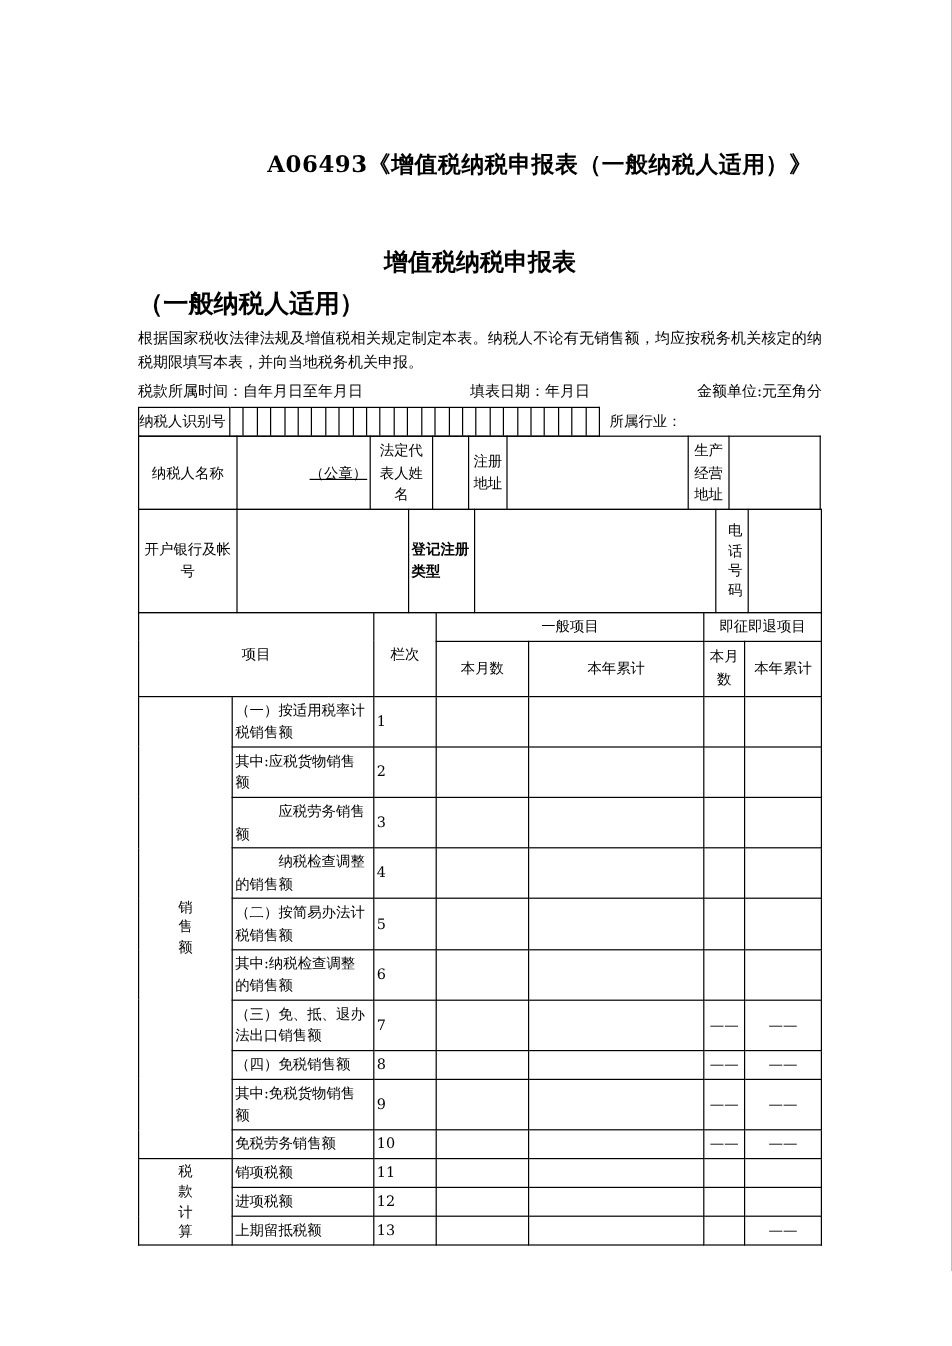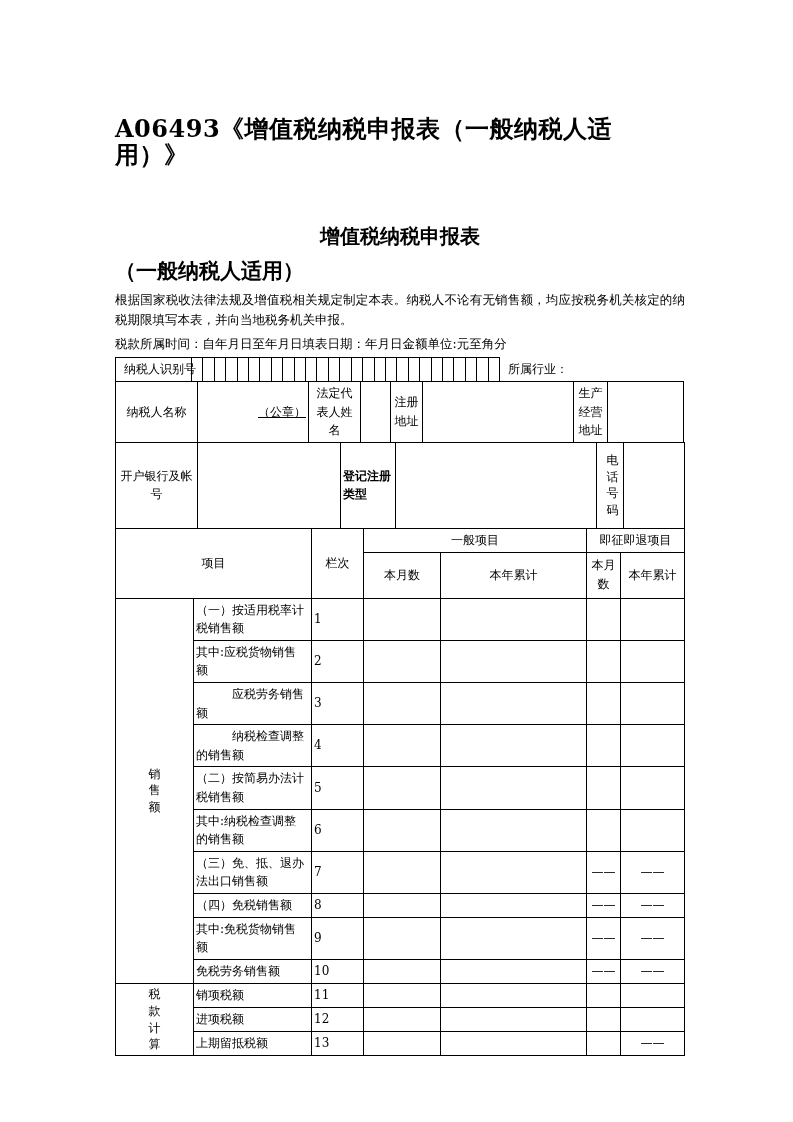--- a/index.html
+++ b/index.html
@@ -6,30 +6,30 @@
   .page{
     position:relative;
     width:793px;height:1122px;
     background:#ffffff;
     margin:0 auto;
     font-family:"DejaVu Serif","Liberation Serif",serif;
     color:#000;
     overflow:hidden;
   }
   .content{position:absolute;left:115px;top:116px;width:570px;}
-  .doc-title{font-size:24px;font-weight:bold;margin:0;line-height:26px;letter-spacing:0.5px;}
+  .doc-title{font-size:19px;font-weight:bold;margin:8px;line-height:26px;letter-spacing:0.5px;text-align:right;}
   .form-title{margin-top:56px;text-align:center;font-size:20px;font-weight:bold;line-height:24px;}
   .form-subtitle{margin-top:12px;text-align:left;font-size:21px;font-weight:bold;line-height:22px;}
   .instructions{margin:8px 0 0 0;font-size:12.5px;line-height:20px;text-align:justify;}
-  .meta-line{margin-top:4px;display:flex;font-size:12.5px;line-height:20px;}
+  .meta-line{margin-top:4px;display:flex;justify-content:space-between;font-size:12.5px;line-height:20px;}
   .meta-line span{white-space:nowrap;}
 
   
   .id-row{display:flex;height:25px;margin-top:3px;font-size:12px;}
-  .id-label{width:77px;box-sizing:border-box;border:1px solid #000;display:flex;align-items:center;padding-left:8px;white-space:nowrap;}
+  .id-label{width:77px;box-sizing:border-box;border:1px solid #000;display:flex;align-items:center;padding-left:0;white-space:nowrap;}
   .id-boxes{width:308px;box-sizing:border-box;display:flex;border-top:1px solid #000;border-bottom:1px solid #000;border-right:1px solid #000;}
   .id-box{flex:1;border-left:1px solid #000;}
   .id-box:first-child{border-left:none;}
   .id-industry{flex:1;display:flex;align-items:center;padding-left:8px;}
 
   
   table{border-collapse:collapse;table-layout:fixed;width:569px;margin-top:-1px;font-size:12px;}
   td,th{border:1px solid #000;padding:2px;box-sizing:border-box;font-weight:normal;vertical-align:middle;word-break:break-all;line-height:1.55;}
   .c{text-align:center;}
   .r{text-align:right;text-decoration:underline;}

